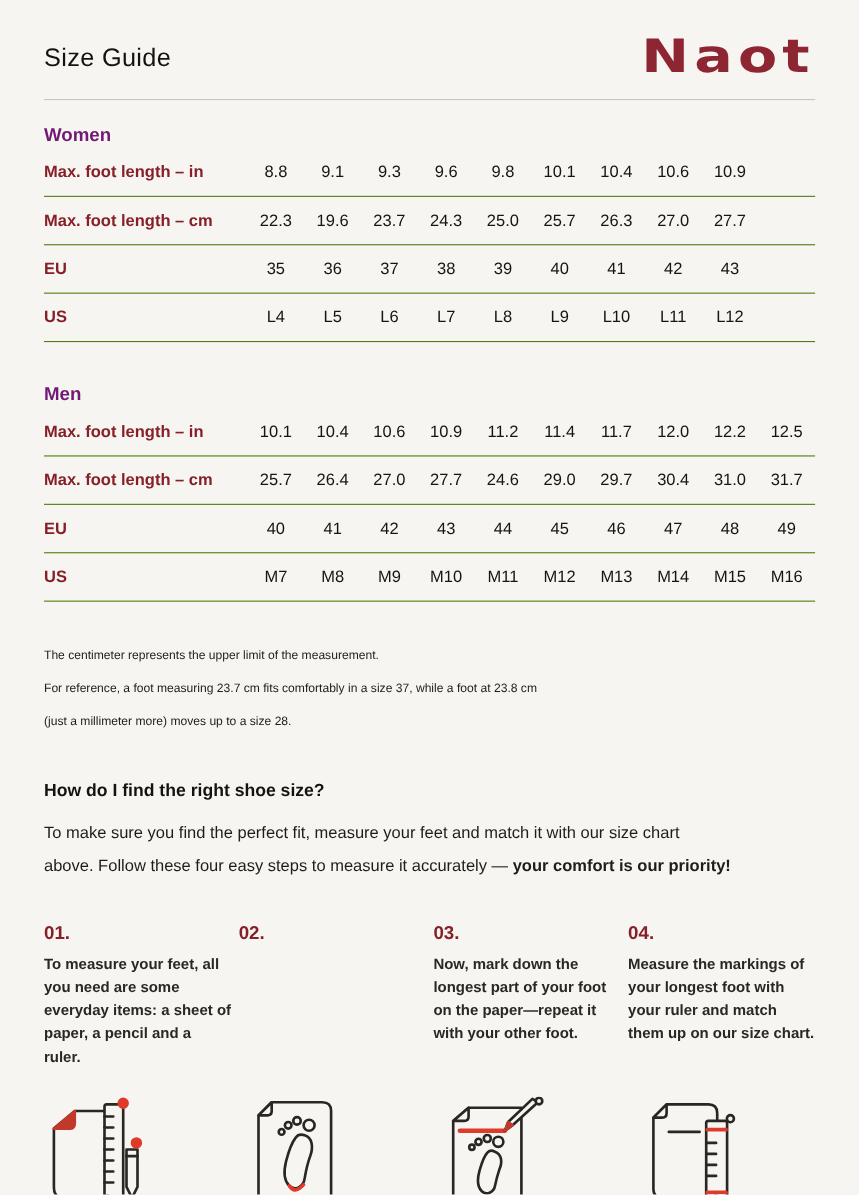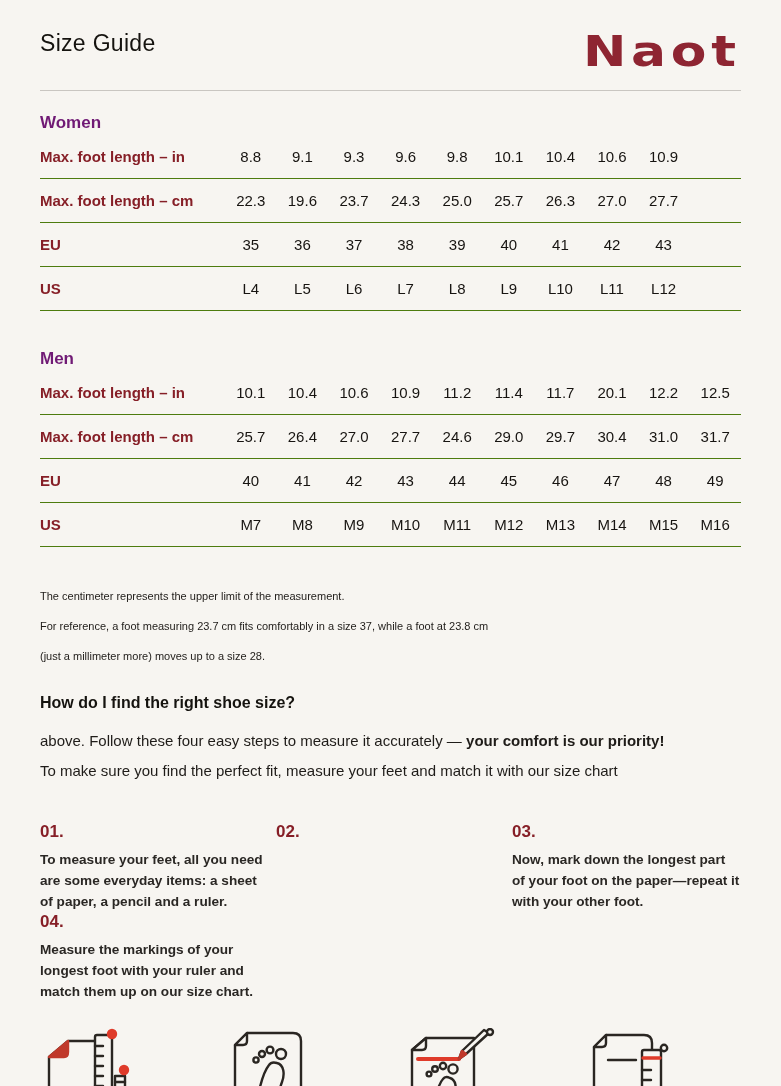--- a/index.html
+++ b/index.html
@@ -9,20 +9,21 @@
     background: #f7f5f1;
     font-family: "Liberation Sans", sans-serif;
     color: #1d1a17;
     overflow: hidden;
   }
   .page { padding: 0 40px; }
 
   
   .header {
     display: flex;
+    align-items: center;
     justify-content: space-between;
     padding-top: 30px;
     padding-bottom: 16px;
     border-bottom: 1px solid #c9c6c1;
   }
   .page-title {
     font-size: 23px;
     font-weight: normal;
     letter-spacing: 0.3px;
     color: #15130f;
@@ -68,38 +69,38 @@
   
   .notes { margin-top: 34px; }
   .notes .line {
     font-size: 11px;
     line-height: 30px;
     color: #1f1c19;
   }
 
   
   .howto-heading {
-    margin-top: 23px;
+    margin-top: 40px;
     font-size: 16px;
     font-weight: bold;
     color: #15130f;
   }
   .howto-body { margin-top: 14px; }
   .howto-body .line {
     font-size: 15px;
     line-height: 30px;
     color: #1f1c19;
   }
   .howto-bold { font-weight: bold; }
 
   
   .steps {
     margin-top: 36px;
     display: grid;
-    grid-template-columns: repeat(3, 1fr);
+    grid-template-columns: repeat(4, 1fr);
     column-gap: 7px;
   }
   .step-number {
     font-size: 17px;
     font-weight: bold;
     color: #861f27;
     margin-bottom: 7px;
   }
   .step-text {
     font-size: 13.6px;
@@ -186,21 +187,21 @@
   <div class="size-table">
     <div class="t-row">
       <div class="t-label">Max. foot length – in</div>
       <div class="cell">10.1</div>
       <div class="cell">10.4</div>
       <div class="cell">10.6</div>
       <div class="cell">10.9</div>
       <div class="cell">11.2</div>
       <div class="cell">11.4</div>
       <div class="cell">11.7</div>
-      <div class="cell">20.1</div>
+      <div class="cell">12.0</div>
       <div class="cell">12.2</div>
       <div class="cell">12.5</div>
     </div>
     <div class="t-row">
       <div class="t-label">Max. foot length – cm</div>
       <div class="cell">25.7</div>
       <div class="cell">26.4</div>
       <div class="cell">27.0</div>
       <div class="cell">27.7</div>
       <div class="cell">24.6</div>
@@ -239,22 +240,22 @@
   </div>
 
   <div class="notes">
     <div class="line">The centimeter represents the upper limit of the measurement.</div>
     <div class="line">For reference, a foot measuring 23.7 cm fits comfortably in a size 37, while a foot at 23.8 cm</div>
     <div class="line">(just a millimeter more) moves up to a size 28.</div>
   </div>
 
   <h3 class="howto-heading">How do I find the right shoe size?</h3>
   <div class="howto-body">
+    <div class="line">To make sure you find the perfect fit, measure your feet and match it with our size chart</div>
     <div class="line"><span>above. Follow these four easy steps to measure it accurately — </span><span class="howto-bold">your comfort is our priority!</span></div>
-    <div class="line">To make sure you find the perfect fit, measure your feet and match it with our size chart</div>
   </div>
 
   <div class="steps">
     <div class="step">
       <div class="step-number">01.</div>
       <div class="step-text">To measure your feet, all you need are some everyday items: a sheet of paper, a pencil and a ruler.</div>
     </div>
     <div class="step">
       <div class="step-number">02.</div>
     </div>

